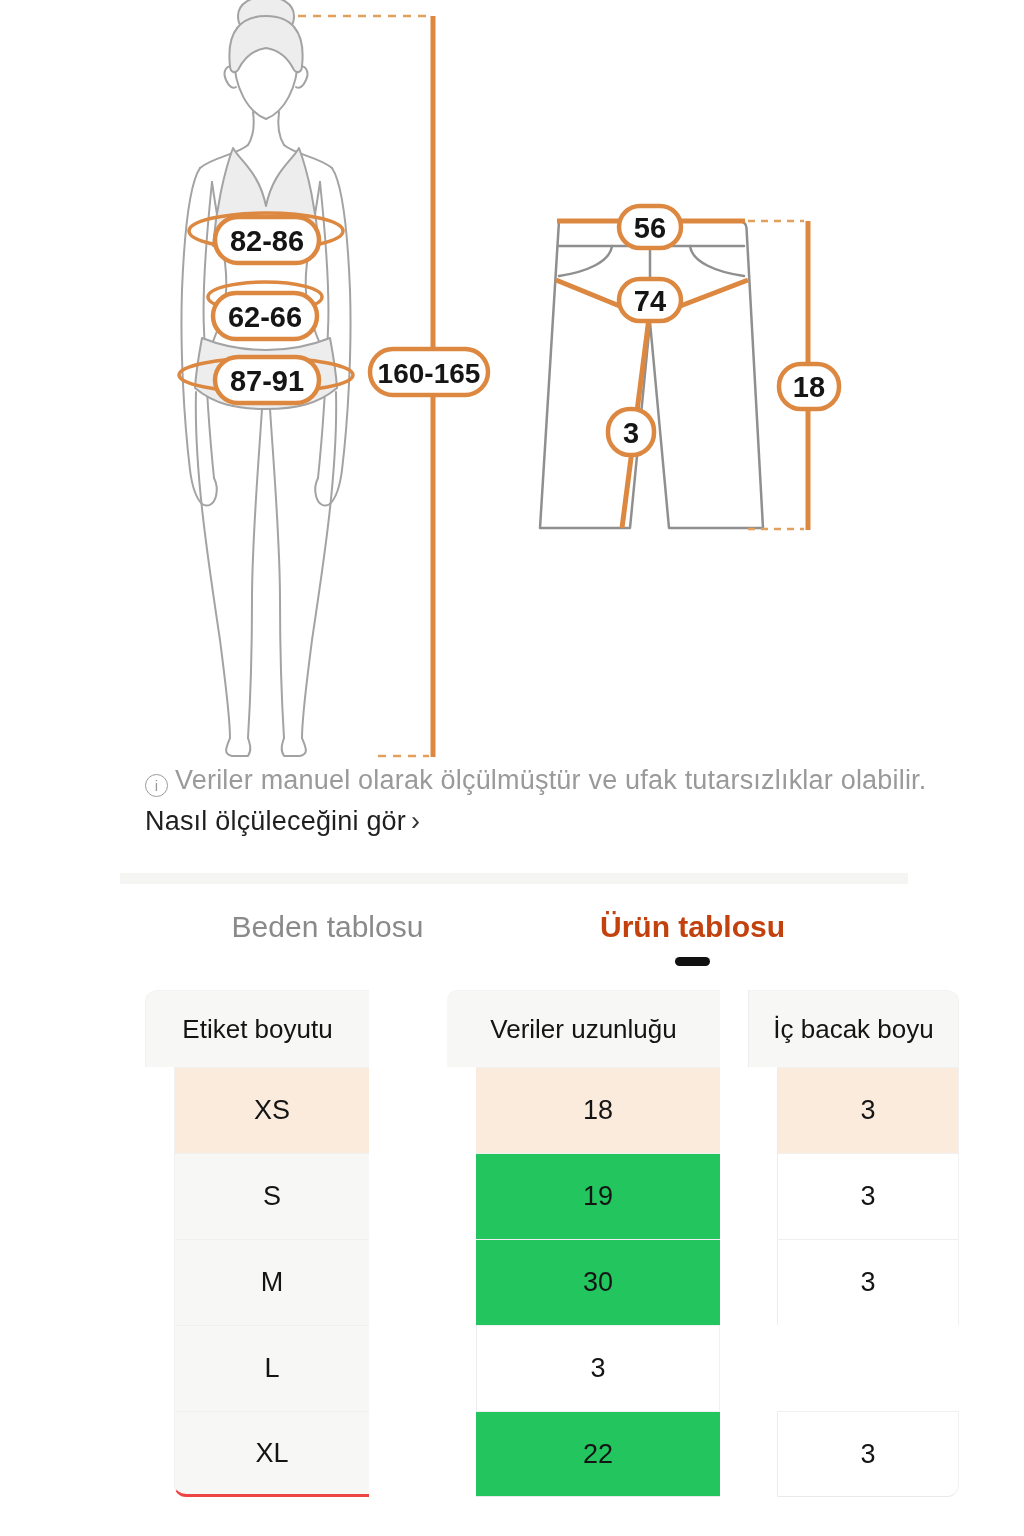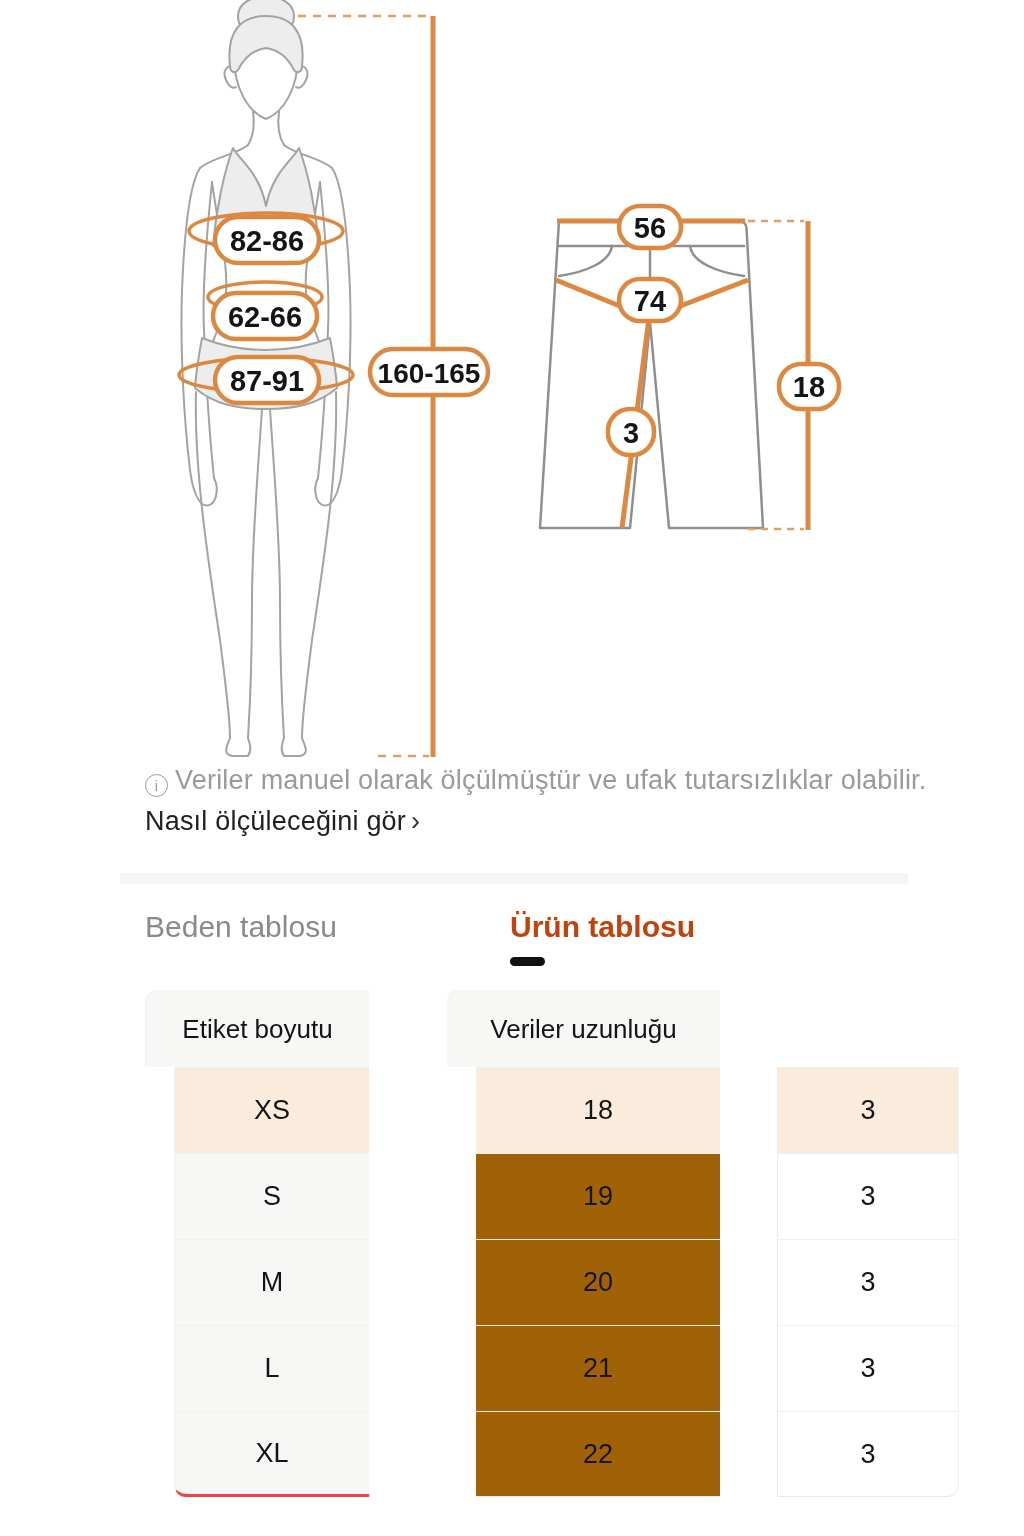--- a/index.html
+++ b/index.html
@@ -35,42 +35,42 @@
     transform: translateY(2px);
   }
   .note-link { color: #1F1F1F; font-weight: 500; cursor: pointer; }
   .note-chevron { color: #333; font-size: 27px; margin-left: 5px; font-weight: 400; }
 
   
   .divider { left: 120px; top: 873px; width: 788px; height: 11px; background: #F5F5F4; }
 
   
   .tabs { left: 145px; top: 898px; width: 730px; display: flex; }
-  .tab { flex: 1; display: flex; flex-direction: column; align-items: flex-start; padding-top: 12px; cursor: pointer; }
+  .tab { flex: 1; display: flex; flex-direction: column; align-items: center; padding-top: 12px; cursor: pointer; }
   .tab-label { font-size: 30px; color: #8A8A8A; font-weight: 400; }
   .tab.active .tab-label { color: #c2410c; font-weight: 700; }
   .tab-indicator { width: 35px; height: 9px; border-radius: 5px; background: #111; margin-top: 13px; }
 
   
   .size-table { left: 145px; top: 990px; width: 730px; }
   .t-row { display: grid; grid-template-columns: 224px 22px 273px 211px; gap: 28px; }
   .t-cell {
     display: flex; align-items: center; justify-content: center;
     font-size: 27px; color: #141414;
   }
   .t-head .t-cell { height: 77px; background: #F7F7F6; font-weight: 500; font-size: 26px; }
   .t-head .gap { background: #ffffff; }
   .t-head .c1 { border-top-left-radius: 12px; border-left: 1px solid #F1F1F1; border-top: 1px solid #F3F3F3; }
   .t-head .c2 { border-top-left-radius: 10px; border-top: 1px solid #F3F3F3; }
   .t-head .c3 { border-top-right-radius: 12px; border-left: 1px solid #ECECEC; border-right: 1px solid #F1F1F1; border-top: 1px solid #F3F3F3; }
 
   .t-body .t-cell { height: 86px; border-top: 1px solid #F0F0F0; margin-left: 29px; }
   .t-body .gap { background: #ffffff; border-top: none; }
   .t-body .c1 { background: #F7F7F6; border-left: 1px solid #F1F1F1; }
-  .t-body .c2 { background: #a16207; }
+  .t-body .c2 { background: #22c55e; }
   .t-body .c3 { background: #ffffff; border-left: 1px solid #ECECEC; border-right: 1px solid #F1F1F1; }
 
   .t-row.highlight .c1, .t-row.highlight .c2, .t-row.highlight .c3 { background: #FAEBDC; }
   .t-row.highlight .gap { background: #FCF2E7; }
 
   .t-row.last .c1 { border-bottom-left-radius: 12px; border-bottom: 3px solid #ef4444; }
   .t-row.last .gap { border-bottom: none; }
   .t-row.last .c2 { border-bottom: 1px solid #E9E9E9; text-align: right; }
   .t-row.last .c3 { border-bottom-right-radius: 12px; border-bottom: 1px solid #E9E9E9; }
 </style>
@@ -185,44 +185,44 @@
     <span class="tab-label">Ürün tablosu</span>
     <div class="tab-indicator"></div>
   </div>
 </div>
 
 <div class="abs size-table">
   <div class="t-row t-head">
     <div class="t-cell c1">Etiket boyutu</div>
     <div class="t-cell gap"></div>
     <div class="t-cell c2">Veriler uzunluğu</div>
+    <div class="t-cell c3">İç bacak boyu</div>
   </div>
   <div class="t-body">
     <div class="t-row highlight">
       <div class="t-cell c1">XS</div>
       <div class="t-cell gap"></div>
       <div class="t-cell c2">18</div>
       <div class="t-cell c3">3</div>
     </div>
     <div class="t-row">
       <div class="t-cell c1">S</div>
       <div class="t-cell gap"></div>
       <div class="t-cell c2">19</div>
       <div class="t-cell c3">3</div>
     </div>
     <div class="t-row">
       <div class="t-cell c1">M</div>
       <div class="t-cell gap"></div>
-      <div class="t-cell c2">20</div>
+      <div class="t-cell c2">30</div>
       <div class="t-cell c3">3</div>
     </div>
     <div class="t-row">
       <div class="t-cell c1">L</div>
       <div class="t-cell gap"></div>
-      <div class="t-cell c2">21</div>
       <div class="t-cell c3">3</div>
     </div>
     <div class="t-row last">
       <div class="t-cell c1">XL</div>
       <div class="t-cell gap"></div>
       <div class="t-cell c2">22</div>
       <div class="t-cell c3">3</div>
     </div>
   </div>
 </div>

